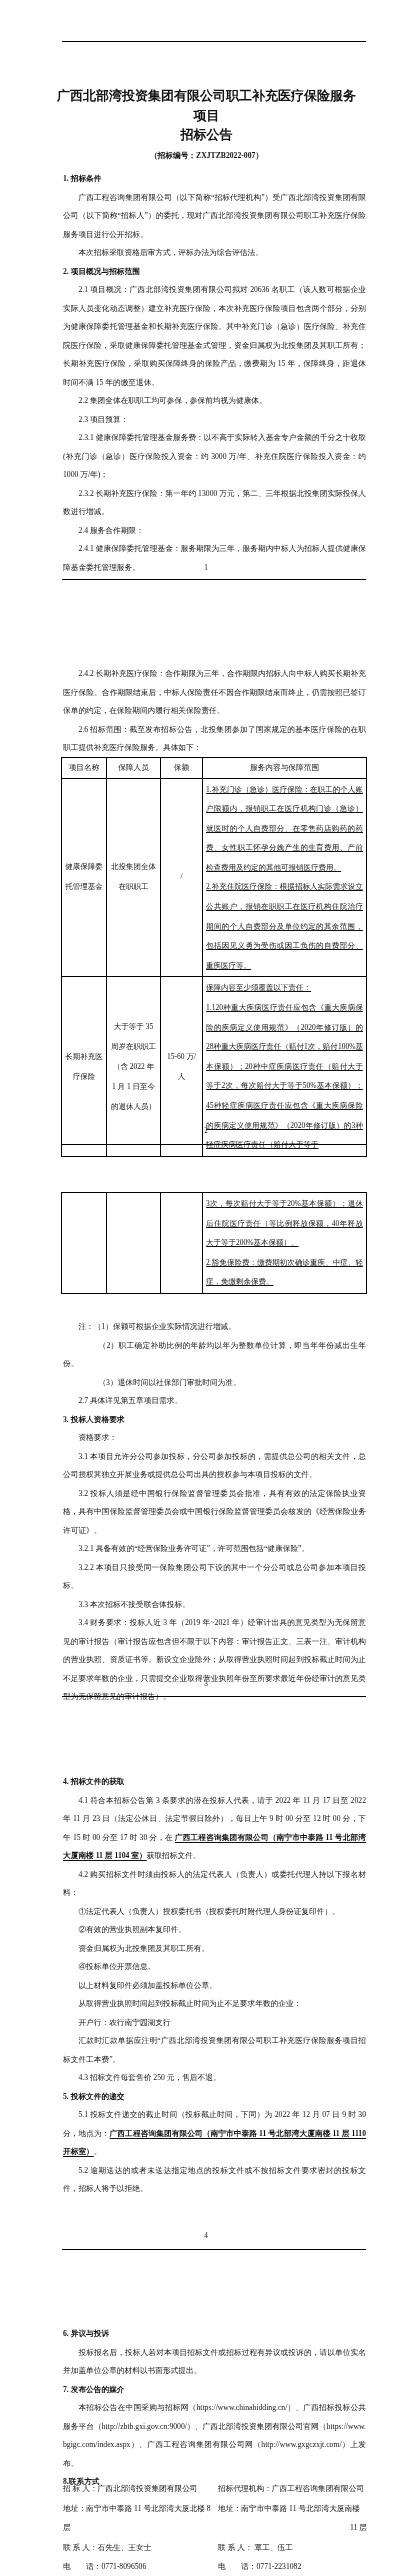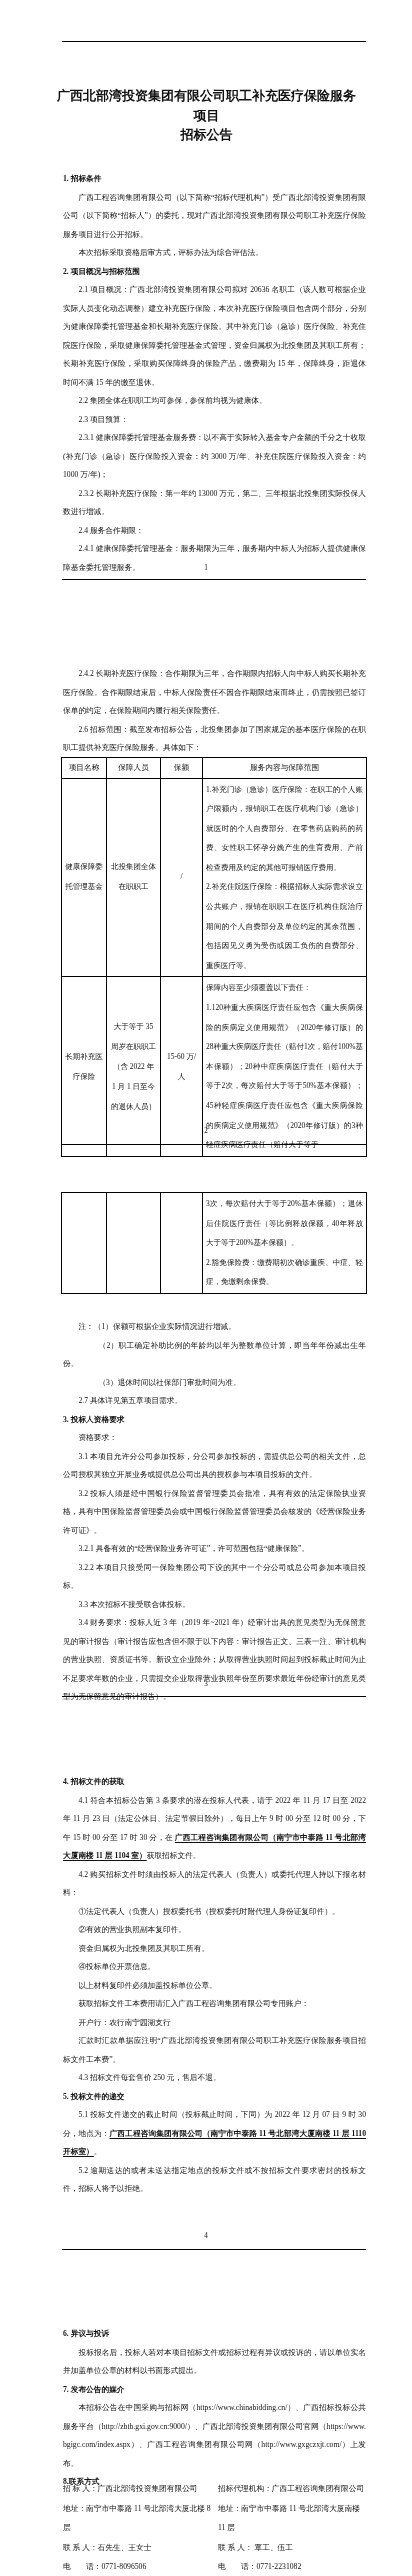--- a/index.html
+++ b/index.html
@@ -41,40 +41,41 @@
     font-size:7.5px;color:#111;
   }
   table.tbl td,table.tbl th{
     border:0.5px solid #000;
     font-weight:normal;
     padding:1px 3.1px;
     overflow:hidden;
   }
   th.hd{text-align:center;font-size:7.7px;line-height:17.5px;}
   td.c{text-align:center;vertical-align:middle;line-height:20px;}
-  td.ct{vertical-align:top;text-align:justify;line-height:19.6px;padding:2.1px 4.1px;}
+  td.ct{vertical-align:top;text-align:justify;line-height:19.6px;padding:2.1px 4.1px;text-decoration:underline;}
   td.ct p{margin:0;}
   .contact{
     position:absolute;top:2479px;left:63px;width:304px;
     display:grid;grid-template-columns:155px 149px;
     font-size:7.7px;line-height:19.6px;text-align:left;
   }
   .contact div{margin:0;}
-  .cind{margin-left:3em;}
+  .cind{margin-left:3em;text-align:right;}
 </style>
 </head>
 <body>
 
 <div class="doc">
 
   <div class="hrule" style="top:41px"></div>
 
   <div class="titleblock">
     <div class="t1">广西北部湾投资集团有限公司职工补充医疗保险服务项目</div>
     <div class="t1">招标公告</div>
+    <div class="tno">（招标编号：ZXJTZB2022-007）</div>
   </div>
 
   <div class="body" style="top:148px">
     <p class="h">1.  招标条件</p>
     <p class="ind">广西工程咨询集团有限公司（以下简称“招标代理机构”）受广西北部湾投资集团有限公司（以下简称“招标人”）的委托，现对广西北部湾投资集团有限公司职工补充医疗保险服务项目进行公开招标。</p>
     <p class="ind">本次招标采取资格后审方式，评标办法为综合评估法。</p>
     <p class="h">2.  项目概况与招标范围</p>
     <p class="ind">2.1  项目概况：广西北部湾投资集团有限公司拟对 20636 名职工（该人数可根据企业实际人员变化动态调整）建立补充医疗保险，本次补充医疗保险项目包含两个部分，分别为健康保障委托管理基金和长期补充医疗保险。其中补充门诊（急诊）医疗保险、补充住院医疗保险，采取健康保障委托管理基金式管理，资金归属权为北投集团及其职工所有；长期补充医疗保险，采取购买保障终身的保险产品，缴费期为 15 年，保障终身，距退休时间不满 15 年的缴至退休。</p>
     <p class="ind">2.2 集团全体在职职工均可参保，参保前均视为健康体。</p>
     <p class="ind">2.3  项目预算：</p>
@@ -170,21 +171,21 @@
 
   <div class="body" style="top:1751px">
     <p class="h">4.  招标文件的获取</p>
     <p class="ind"><span>4.1   符合本招标公告第 3 条要求的潜在投标人代表，请于 2022 年 11 月 17 日至 2022 年 11 月 23 日（法定公休日、法定节假日除外），每日上午 9 时 00 分至 12 时 00 分，下午 15 时 00 分至 17 时 30 分，在 </span><span class="addr">广西工程咨询集团有限公司（南宁市中泰路 11 号北部湾大厦南楼 11 层 1104 室）</span><span>获取招标文件。</span></p>
     <p class="ind">4.2 购买招标文件时须由投标人的法定代表人（负责人）或委托代理人持以下报名材料：</p>
     <p class="ind">①法定代表人（负责人）授权委托书（授权委托时附代理人身份证复印件）。</p>
     <p class="ind">②有效的营业执照副本复印件。</p>
     <p class="ind">资金归属权为北投集团及其职工所有。</p>
     <p class="ind">④投标单位开票信息。</p>
     <p class="ind">以上材料复印件必须加盖投标单位公章。</p>
-    <p class="ind">获取招标文件工本费用请汇入广西工程咨询集团有限公司专用账户：</p>
+    <p class="ind">从取得营业执照时间起到投标截止时间为止不足要求年数的企业：</p>
     <p class="ind">开户行：农行南宁园湖支行</p>
     <p class="ind">汇款时汇款单据应注明“广西北部湾投资集团有限公司职工补充医疗保险服务项目招标文件工本费”。</p>
     <p class="ind">4.3 招标文件每套售价 250 元，售后不退。</p>
     <p class="h">5.  投标文件的递交</p>
     <p class="ind"><span>5.1 投标文件递交的截止时间（投标截止时间，下同）为 2022 年 12 月 07 日 9 时 30 分，地点为：</span><span class="addr">广西工程咨询集团有限公司（南宁市中泰路 11 号北部湾大厦南楼 11 层 1110 开标室）</span><span>。</span></p>
     <p class="ind">5.2  逾期送达的或者未送达指定地点的投标文件或不按招标文件要求密封的投标文件，招标人将予以拒绝。</p>
   </div>
 
   <div class="pnum" style="top:2232px">4</div>
   <div class="hrule" style="top:2249px"></div>

